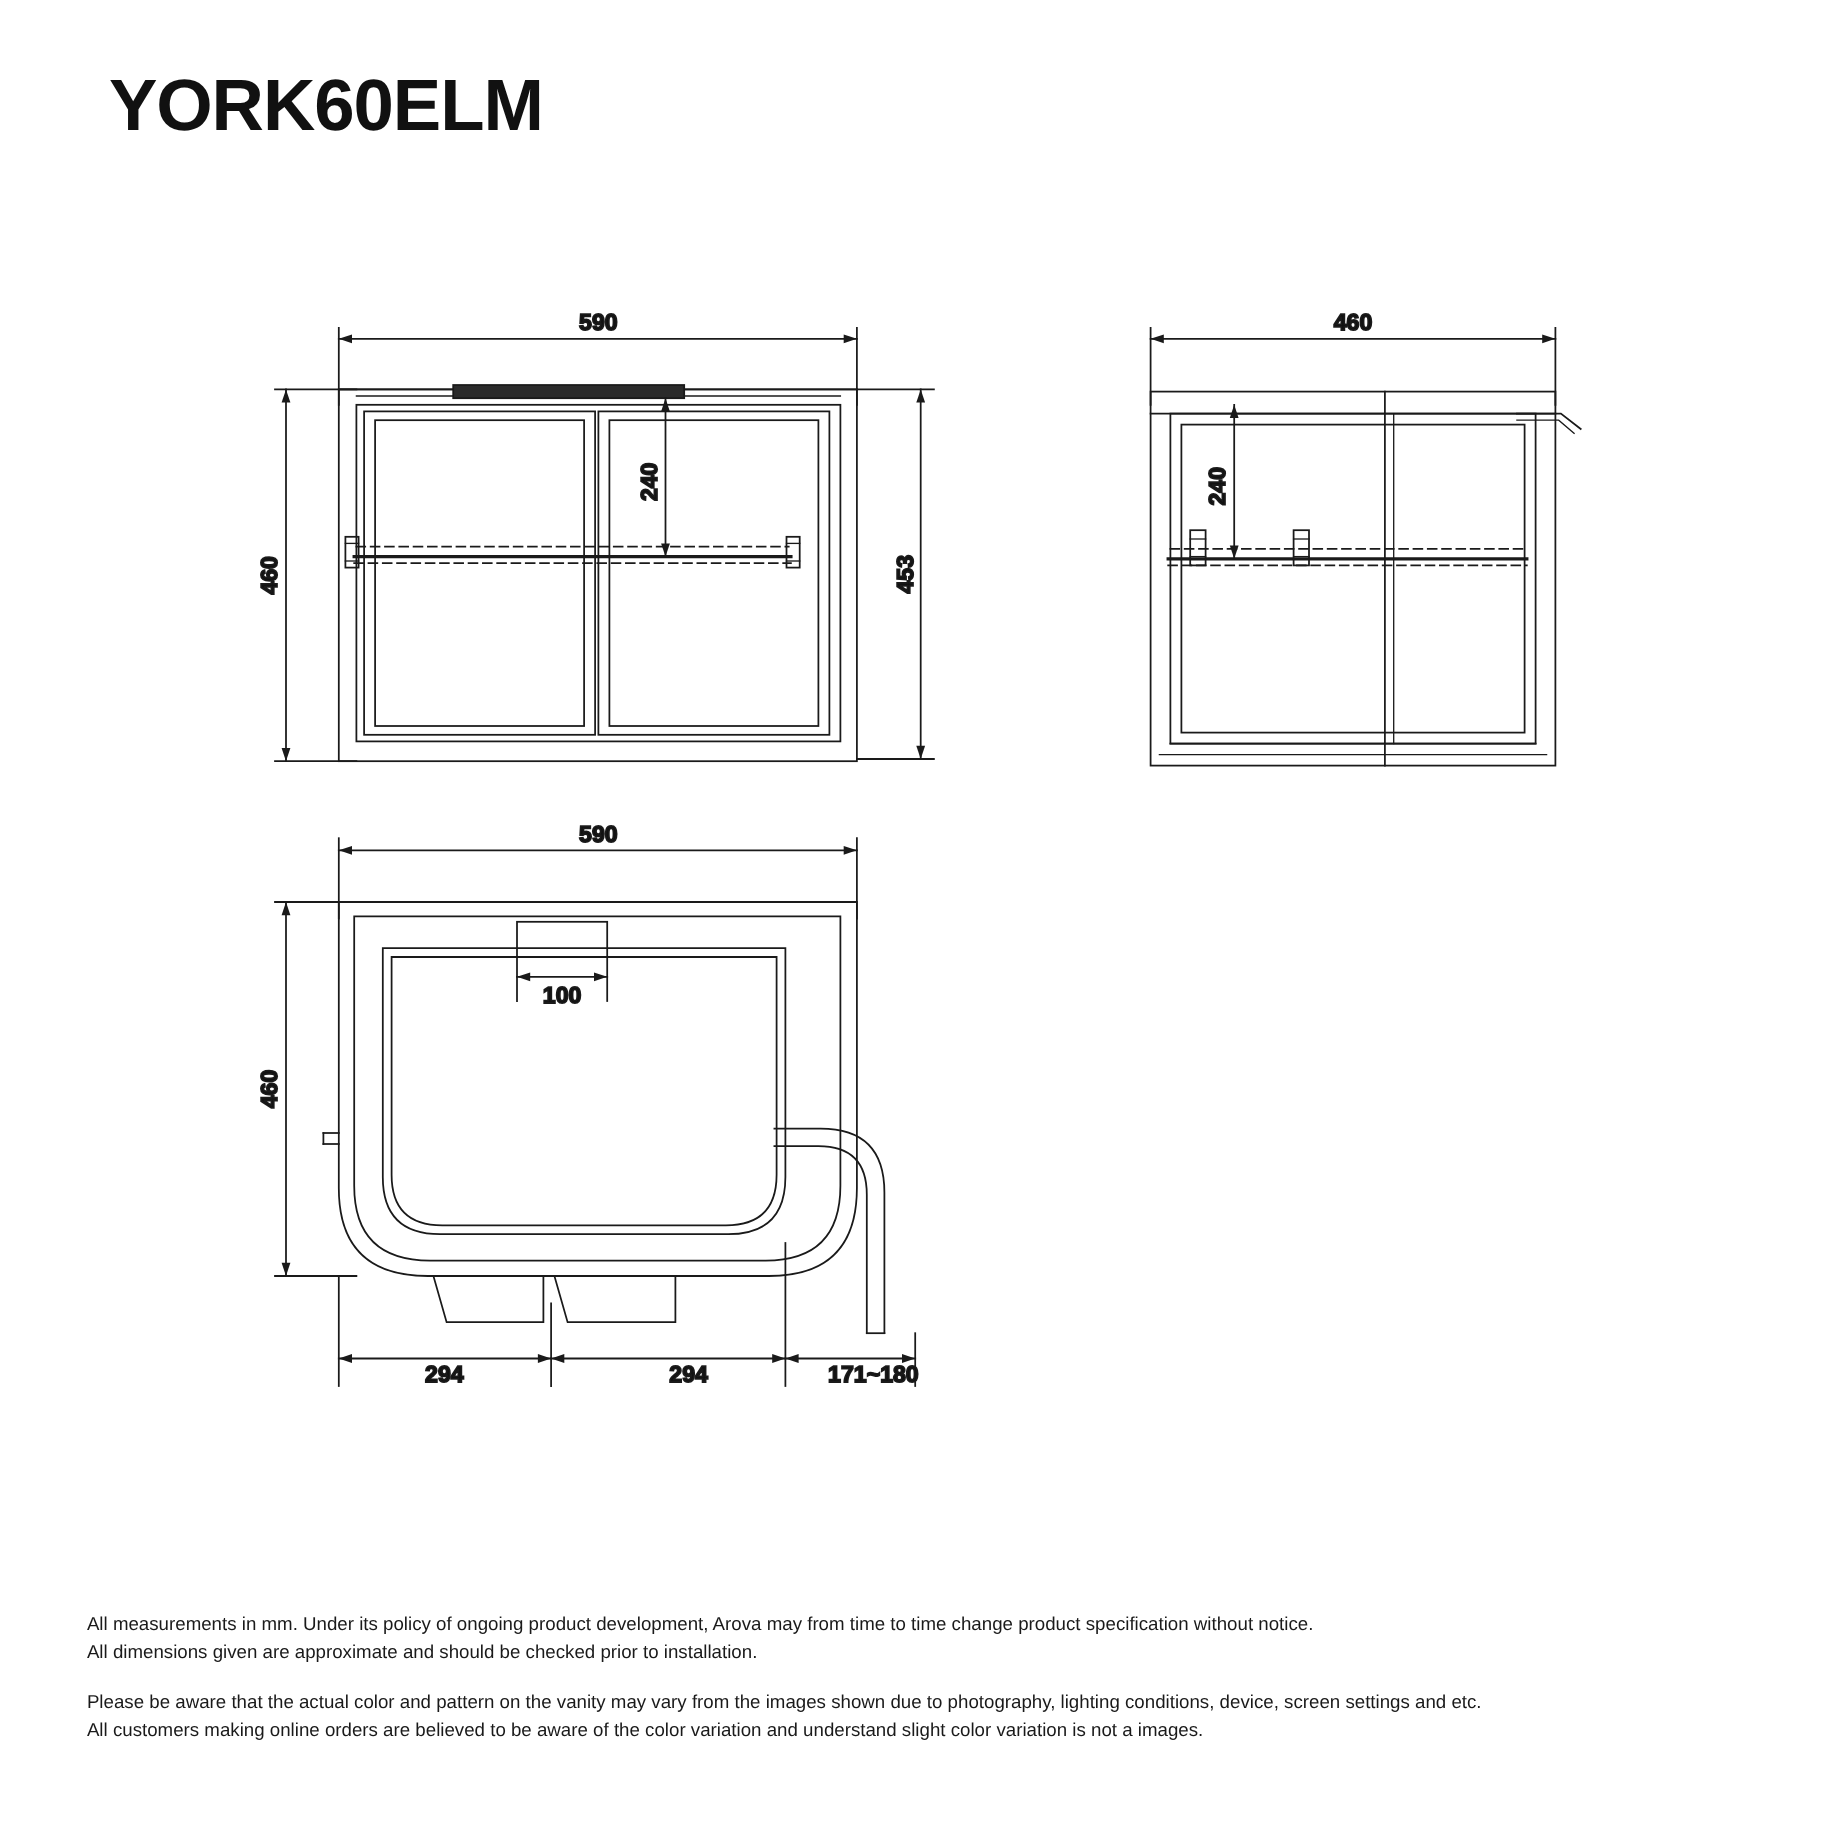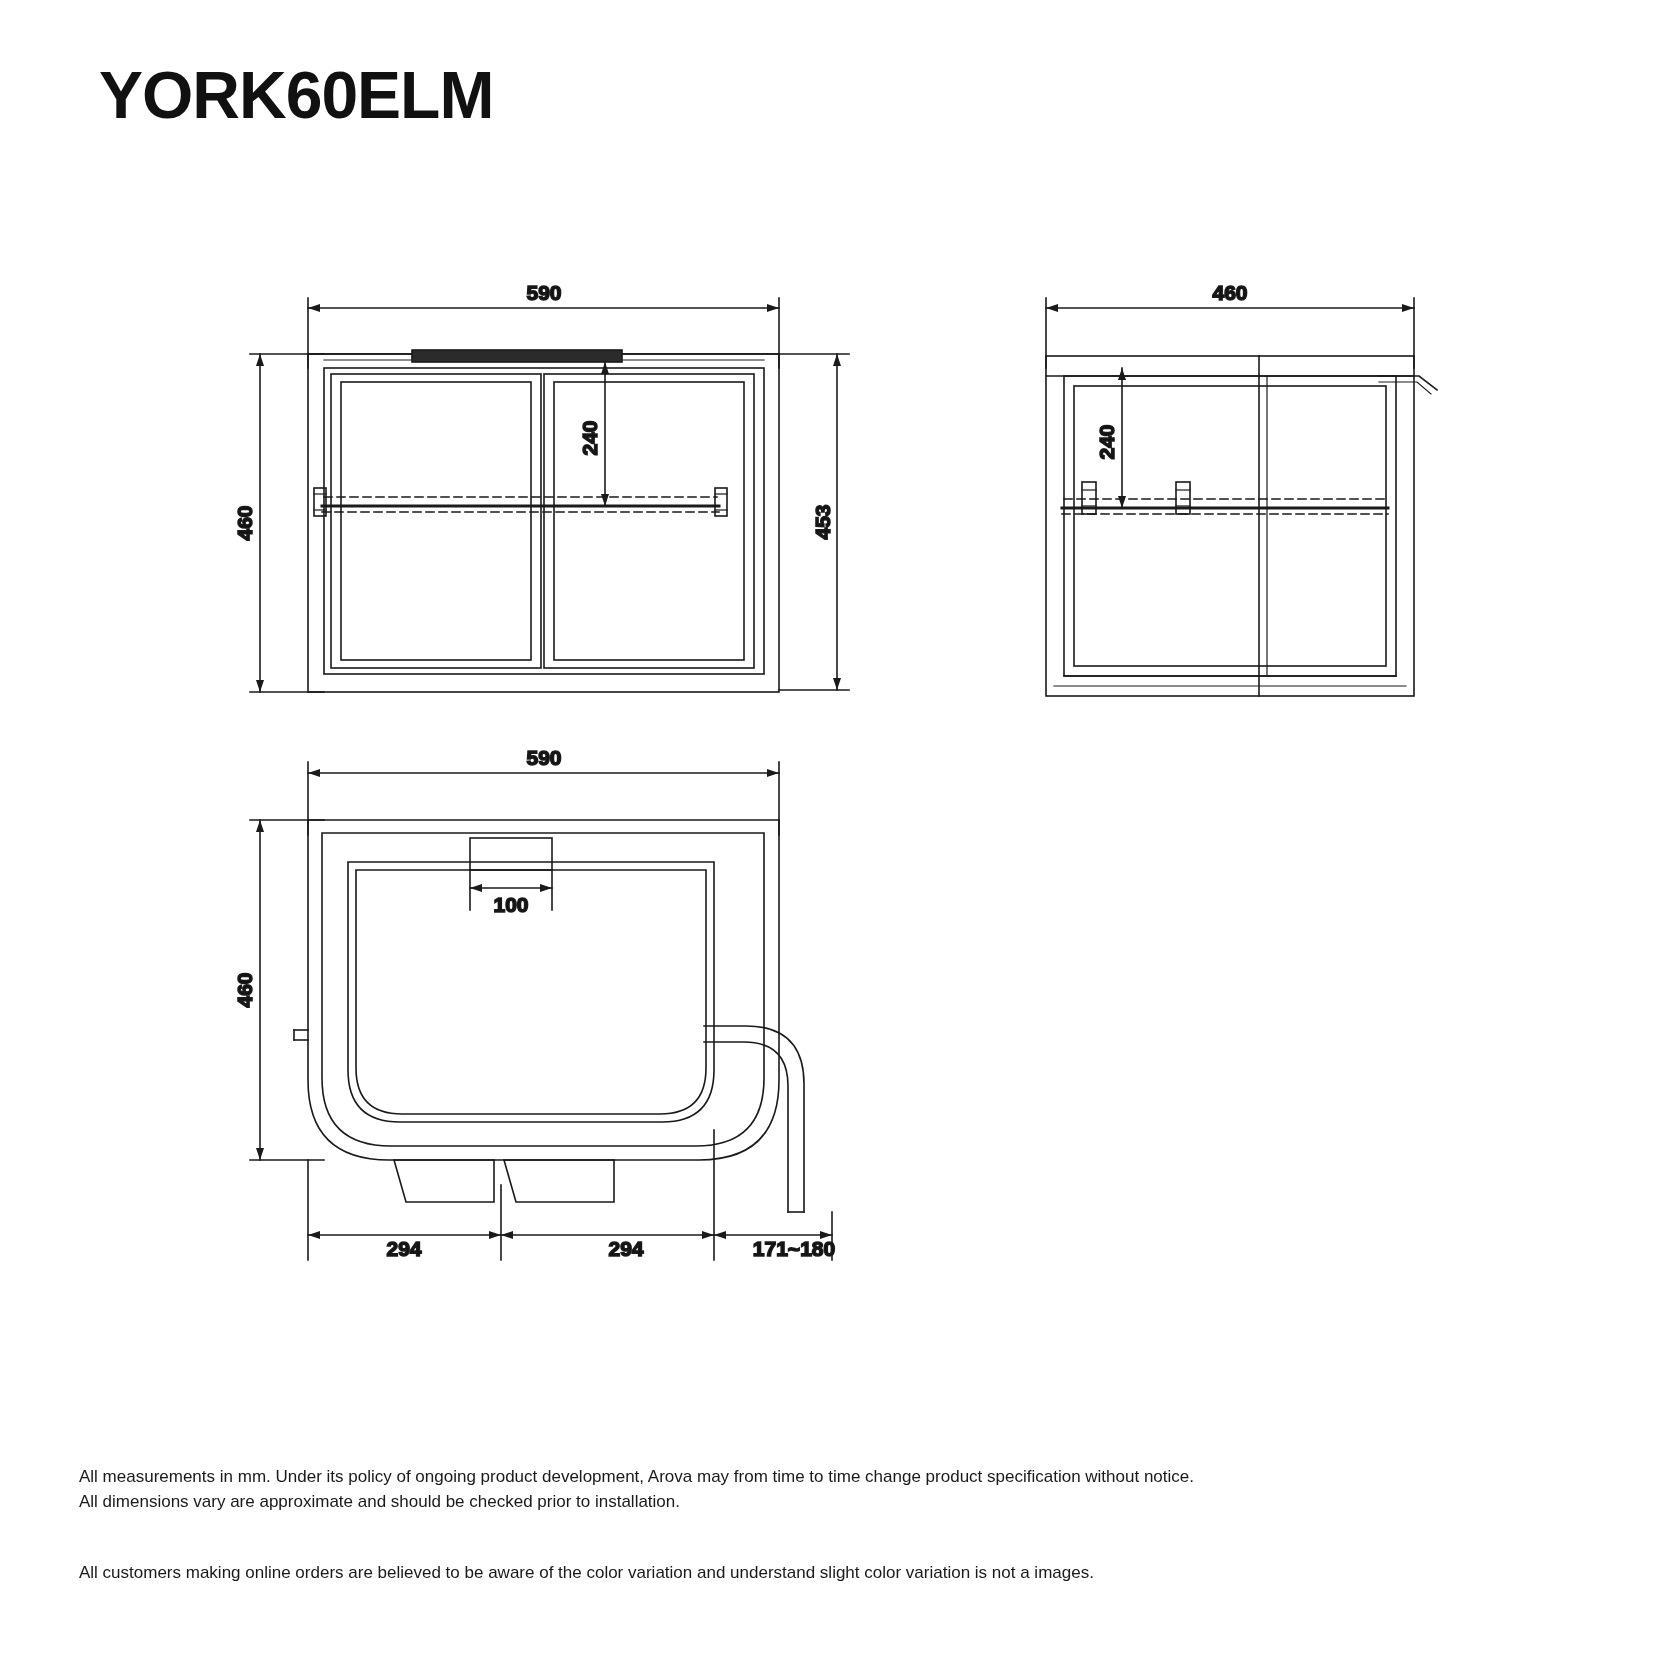--- a/index.html
+++ b/index.html
@@ -226,21 +226,21 @@
           <text class="dim-label" x="790" y="1006" text-anchor="middle">171~180</text>
         </g>
 
       </g>
     </svg>
   </div>
 
   <div class="notes">
     <p>
       <span>All measurements in mm. Under its policy of ongoing product development, Arova may from time to time change product specification without notice.</span><br>
-      <span>All dimensions vary are approximate and should be checked prior to installation.</span>
+      <span>All dimensions given are approximate and should be checked prior to installation.</span>
     </p>
     <p>
-      <br>
+      <span>Please be aware that the actual color and pattern on the vanity may vary from the images shown due to photography, lighting conditions, device, screen settings and etc.</span><br>
       <span>All customers making online orders are believed to be aware of the color variation and understand slight color variation is not a images.</span>
     </p>
   </div>
 
 </div>
 
 </body></html>

